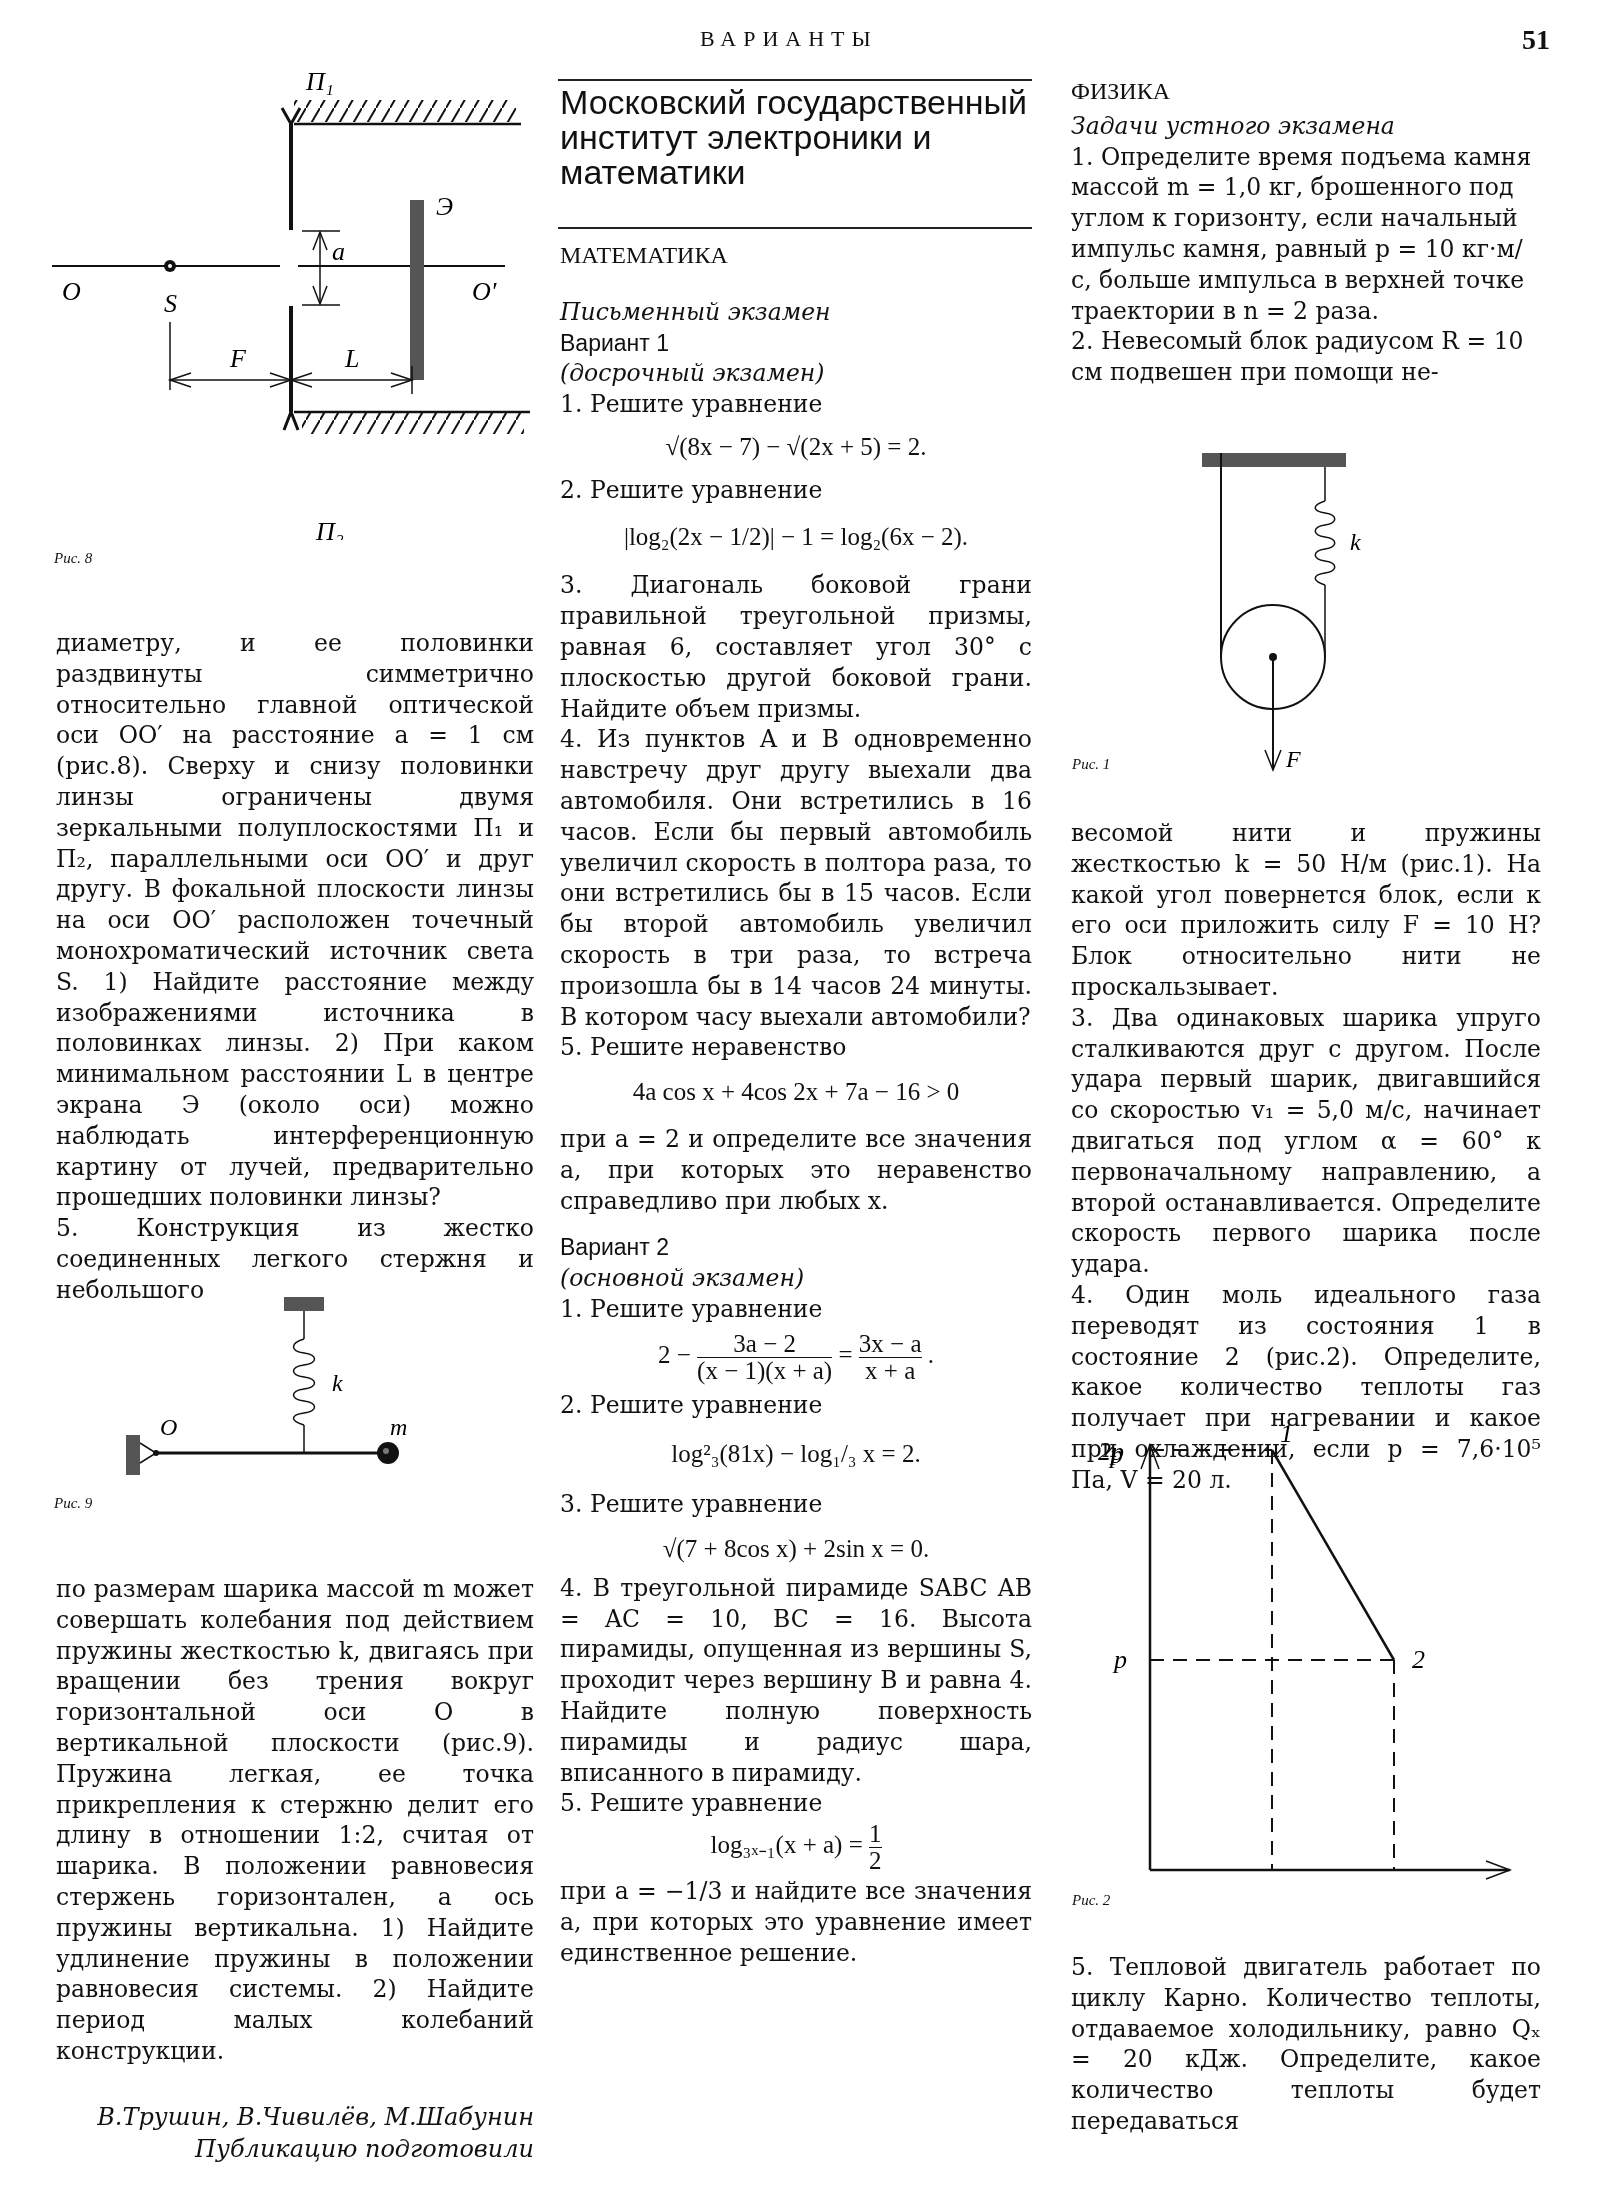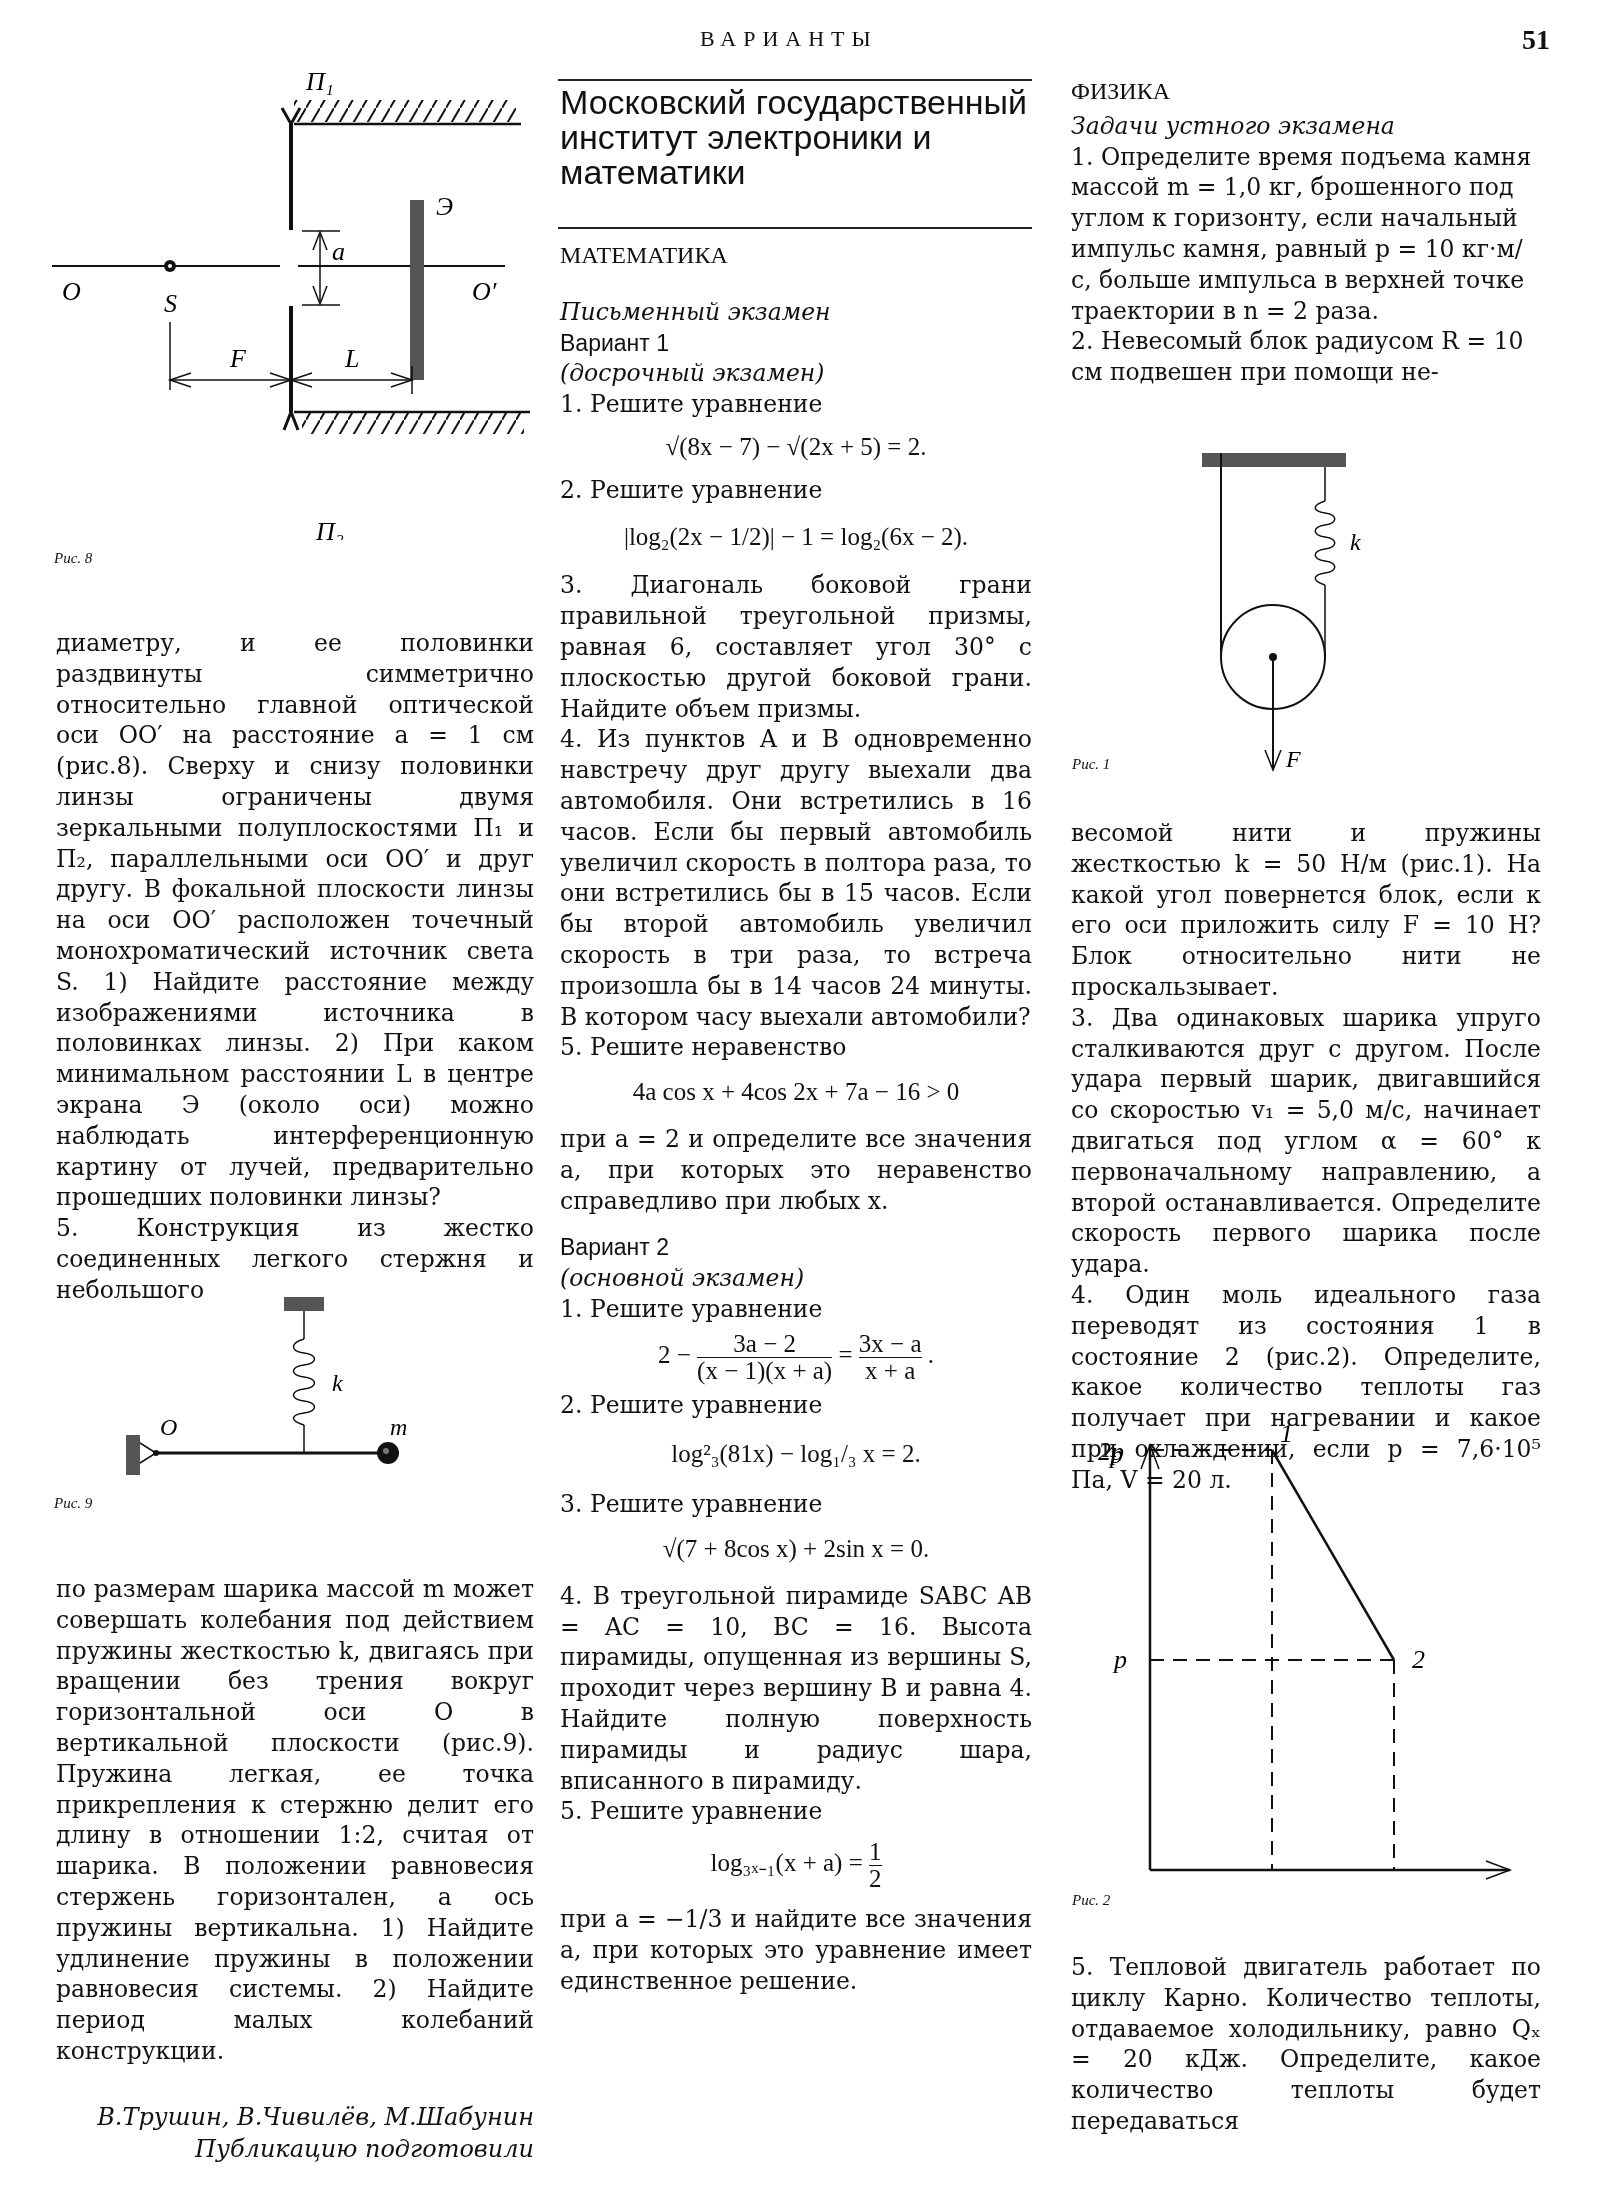--- a/index.html
+++ b/index.html
@@ -135,24 +135,24 @@
   <div class="formula" style="margin:6px 0">
     <span>2 −</span>
     <span class="frac"><span>3a − 2</span><span class="den">(x − 1)(x + a)</span></span>
     <span>=</span>
     <span class="frac"><span>3x − a</span><span class="den">x + a</span></span>
     <span>.</span>
   </div>
   <p>2. Решите уравнение</p>
   <div class="formula" style="margin:18px 0 20px">log²₃(81x) − log₁/₃ x = 2.</div>
   <p>3. Решите уравнение</p>
-  <div class="formula" style="margin:14px 0 16px">√(7 + 8cos x) + 2sin x = 0.</div>
+  <div class="formula" style="margin:14px 0 8px">√(7 + 8cos x) + 2sin x = 0.</div>
   <p style="text-align:justify">4. В треугольной пирамиде SABC AB = AC = 10, BC = 16. Высота пирамиды, опущенная из вершины S, проходит через вершину B и равна 4. Найдите полную поверхность пирамиды и радиус шара, вписанного в пирамиду.</p>
   <p>5. Решите уравнение</p>
-  <div class="formula" style="margin:12px 0">
+  <div class="formula" style="margin:2px 0">
     <span>log₃ₓ₋₁(x + a) =</span>
     <span class="frac"><span>1</span><span class="den">2</span></span>
   </div>
   <p style="text-align:justify">при a = −1/3 и найдите все значения a, при которых это уравнение имеет единственное решение.</p>
 </div>
 
 <div class="col right" style="top:76px">
   <div class="subj" style="margin-bottom:4px">ФИЗИКА</div>
   <div class="it">Задачи устного экзамена</div>
   <p>1. Определите время подъема камня массой m = 1,0 кг, брошенного под углом к горизонту, если начальный импульс камня, равный p = 10 кг·м/с, больше импульса в верхней точке траектории в n = 2 раза.</p>

